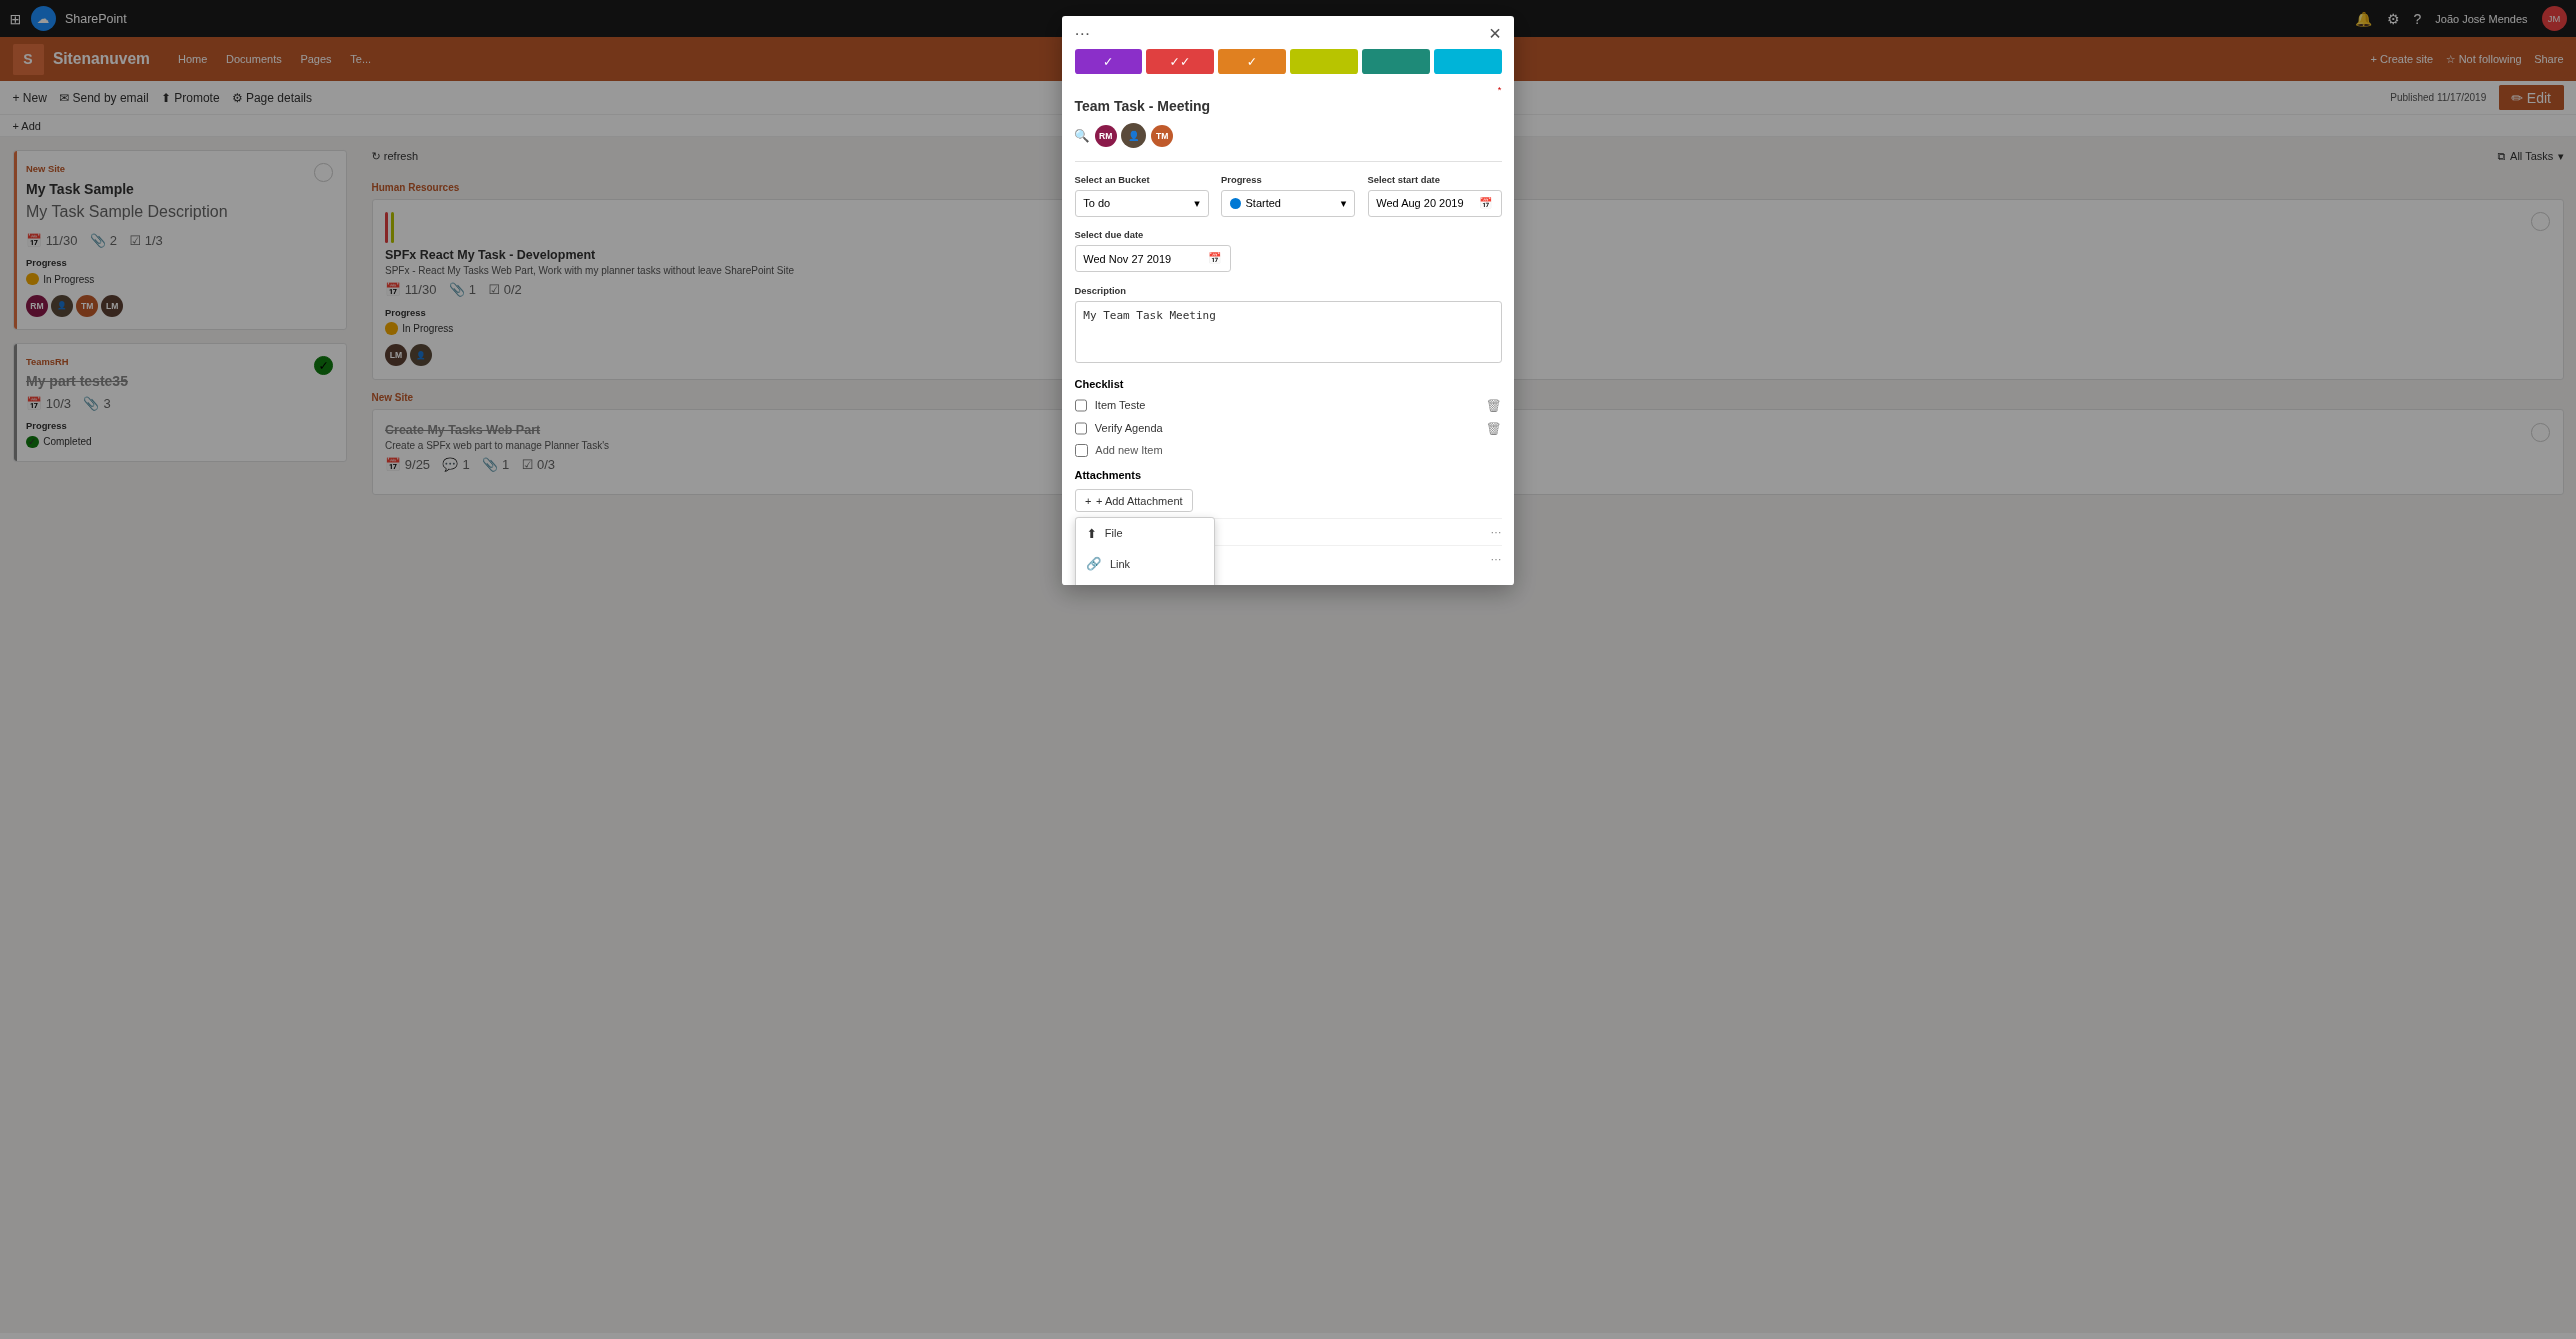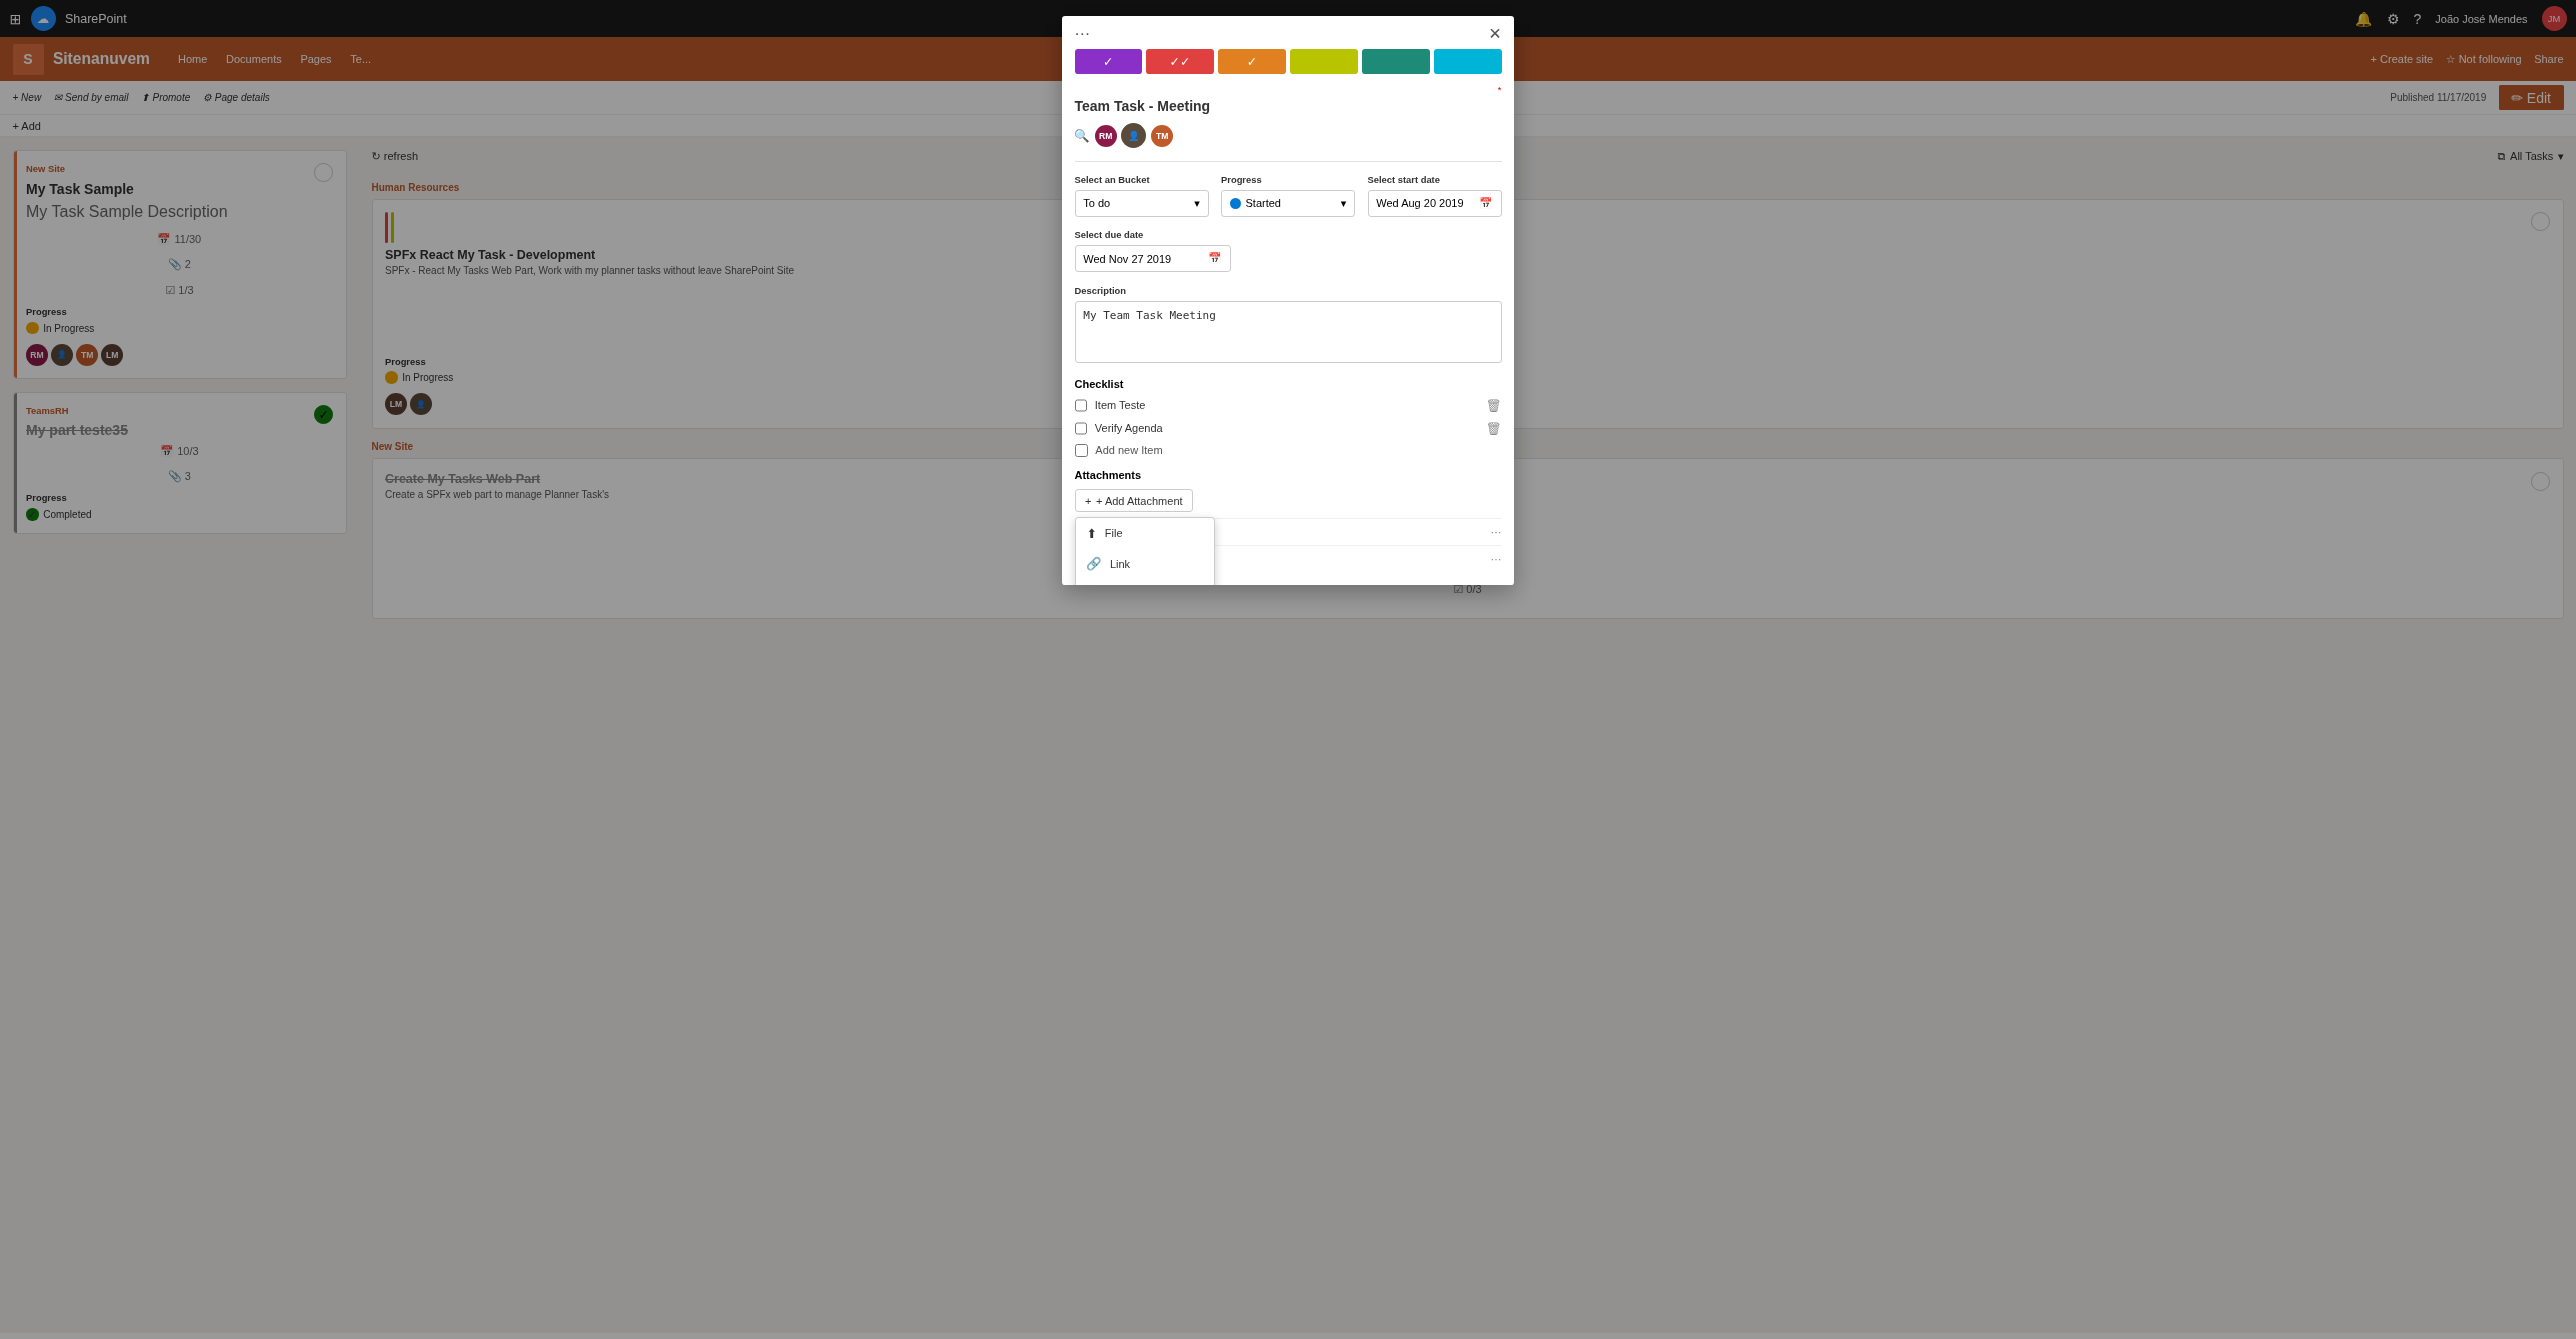--- a/index.html
+++ b/index.html
@@ -39,21 +39,21 @@
     
     .toolbar {
       background: #fff;
       border-bottom: 0.8px solid #eee;
       height: 34px;
       display: flex;
       align-items: center;
       padding: 0 12.5px;
       gap: 12.5px;
     }
-    .toolbar-btn { display: flex; align-items: center; gap: 3.1px; font-size: 10px; color: #333; cursor: pointer; font-style: italic; }
+    .toolbar-btn { display: flex; align-items: center; gap: 3.1px; font-size: 12px; color: #333; cursor: pointer; }
     .toolbar-right { margin-left: auto; display: flex; align-items: center; gap: 12.5px; font-size: 10px; color: #555; }
     .published-text { font-size: 10px; color: #555; padding-left: 46px; }
     .edit-btn { background: #c05a2b; color: #fff; padding: 4.7px 12.5px; border-radius: 1.6px; font-size: 14px; cursor: pointer; display: flex; align-items: center; gap: 4.7px; }
 
     
     .add-row {
       background: #fff;
       padding: 4.7px 12.5px;
       border-bottom: 0.8px solid #eee;
     }
@@ -83,21 +83,21 @@
       background: #fff;
       border-radius: 3.1px;
       padding: 12.5px;
       border: 0.8px solid #e0e0e0;
       position: relative;
     }
     .task-card-label { font-size: 9.4px; color: #c05a2b; font-weight: 600; margin-bottom: 6.2px; }
     .task-card-title { font-size: 14px; font-weight: 600; color: #333; margin-bottom: 6.2px; }
     .task-card-title.strikethrough { text-decoration: line-through; color: #888; }
     .task-card-desc { font-size: 16px; color: #666; margin-bottom: 12px; }
-    .task-card-meta { display: flex; align-items: center; gap: 12.5px; font-size: 11px; color: #666; margin-bottom: 9.4px; flex-direction: column; }
+    .task-card-meta { display: flex; align-items: center; gap: 12.5px; font-size: 13px; color: #666; margin-bottom: 9.4px; }
     .task-card-meta-item { display: flex; align-items: center; gap: 3.1px; }
     .progress-label { font-size: 9.4px; color: #333; font-weight: 600; margin-bottom: 4.7px; }
     .progress-status { display: flex; align-items: center; gap: 4.7px; font-size: 10px; color: #333; }
     .progress-dot { width: 12.5px; height: 12.5px; border-radius: 50%; display: flex; align-items: center; justify-content: center; }
     .dot-in-progress { background: #f3a900; }
     .dot-completed { background: #107c10; }
     .avatars { display: flex; gap: 3.1px; margin-top: 9.4px; }
     .mini-avatar { width: 22px; height: 22px; border-radius: 50%; display: flex; align-items: center; justify-content: center; font-size: 8.6px; font-weight: bold; color: #fff; }
     .av-rm { background: #8b1a4a; }
     .av-tm { background: #c05a2b; }

